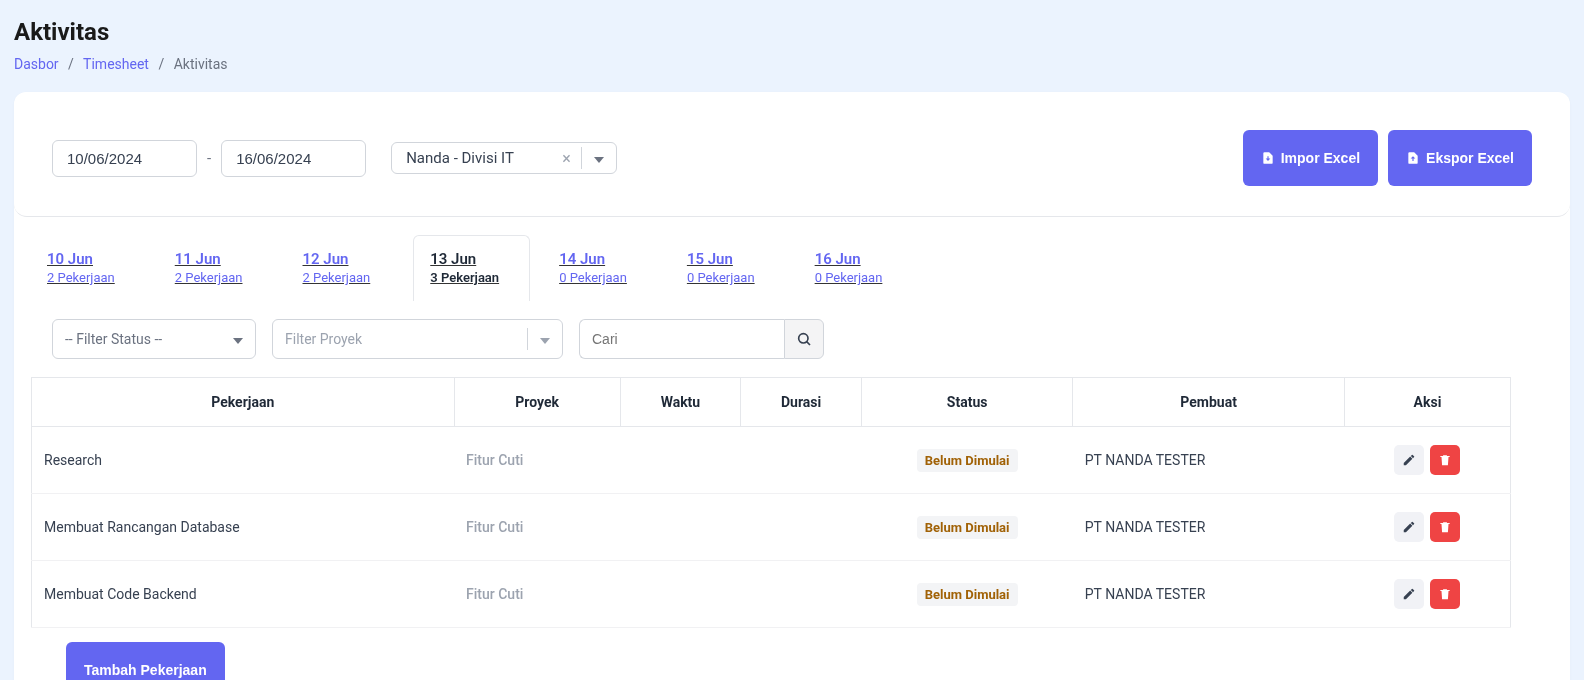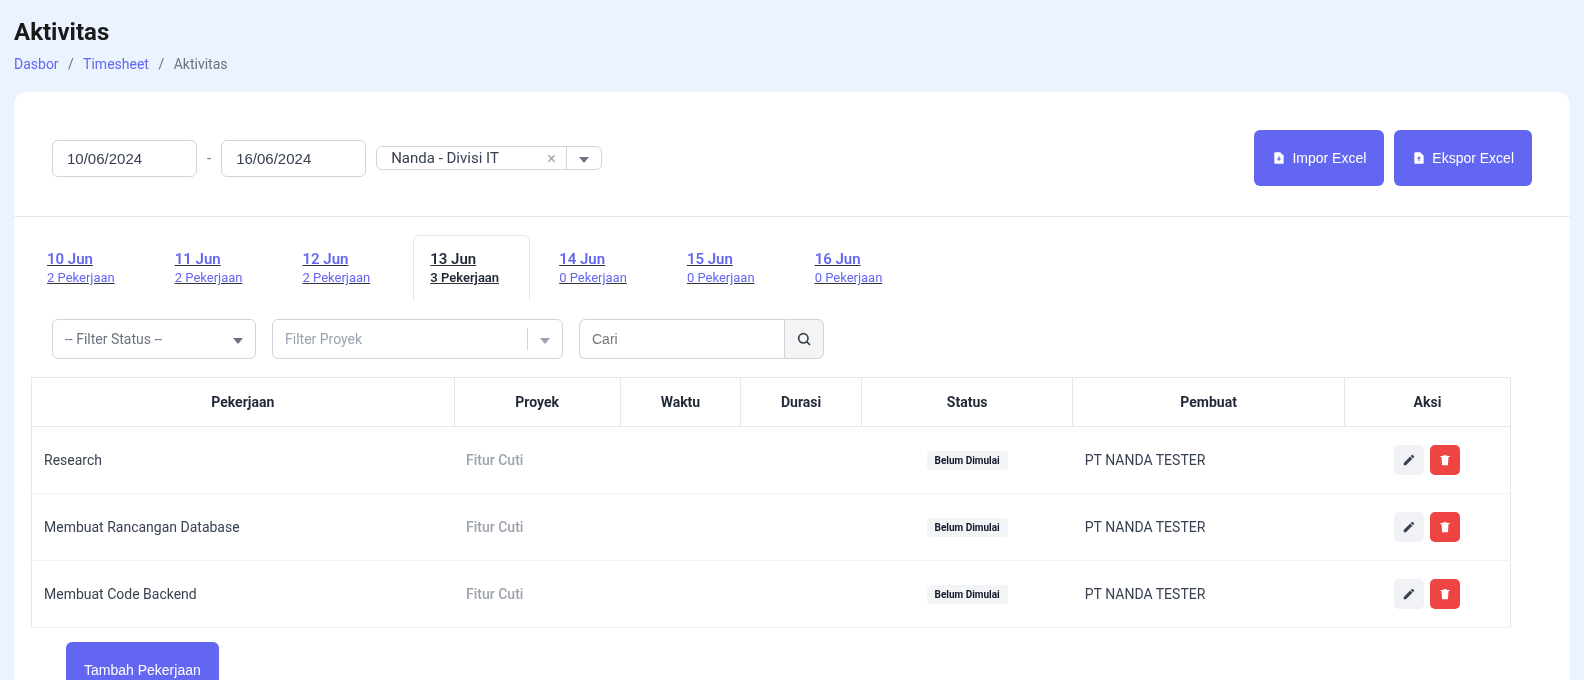--- a/index.html
+++ b/index.html
@@ -36,20 +36,21 @@
       margin: 0 14px;
       border-radius: 12px;
       box-shadow: 0 1px 3px rgba(0,0,0,0.03);
     }
     .filters-top {
       display: flex;
       align-items: center;
       justify-content: space-between;
       padding: 38px 38px 30px;
       border-bottom: 1px solid #e5e7eb;
+      border-radius: 13px;
     }
     .filters-left {
       display: flex;
       align-items: center;
       gap: 10px;
     }
     .date-input {
       border: 1px solid #d1d5db;
       border-radius: 6px;
       padding: 9px 14px;
@@ -60,22 +61,23 @@
     }
     .dash {
       color: #6b7280;
       font-size: 15px;
     }
     .select-wrap {
       display: flex;
       align-items: center;
       border: 1px solid #d1d5db;
       border-radius: 6px;
-      height: 24px;
-      background: #fff;
+      height: 32px;
+      background: #fff;
+      margin-left: 15px;
     }
     .select-value {
       padding: 0 14px;
       color: #374151;
       font-size: 15px;
       min-width: 160px;
     }
     .select-clear {
       color: #9ca3af;
       padding: 0 10px;
@@ -91,21 +93,21 @@
       padding: 0 12px;
       color: #9ca3af;
     }
     .btn-primary {
       background: #6366f1;
       color: #fff;
       border: none;
       border-radius: 6px;
       padding: 20px 18px;
       font-size: 14px;
-      font-weight: 400;
+      font-weight: 700;
       cursor: pointer;
       display: inline-flex;
       align-items: center;
       gap: 6px;
     }
     .btn-group { display: flex; gap: 10px; }
     .tabs {
       display: flex;
       padding: 18px 16px 0;
       gap: 12px;
@@ -218,23 +220,23 @@
     .col-pembuat { width: 18%; }
     .col-aksi { width: 11%; text-align: center; }
     .proyek-link {
       color: #9ca3af;
       font-weight: 500;
     }
     .status-badge {
       background: #f3f4f6;
       border-radius: 4px;
       padding: 4px 8px;
-      font-size: 10px;
+      font-size: 13px;
       font-weight: 700;
-      color: #0f172a;
+      color: #a16207;
       display: inline-block;
     }
     .action-btns {
       display: flex;
       gap: 6px;
       justify-content: center;
     }
     .icon-btn {
       width: 30px;
       height: 30px;

